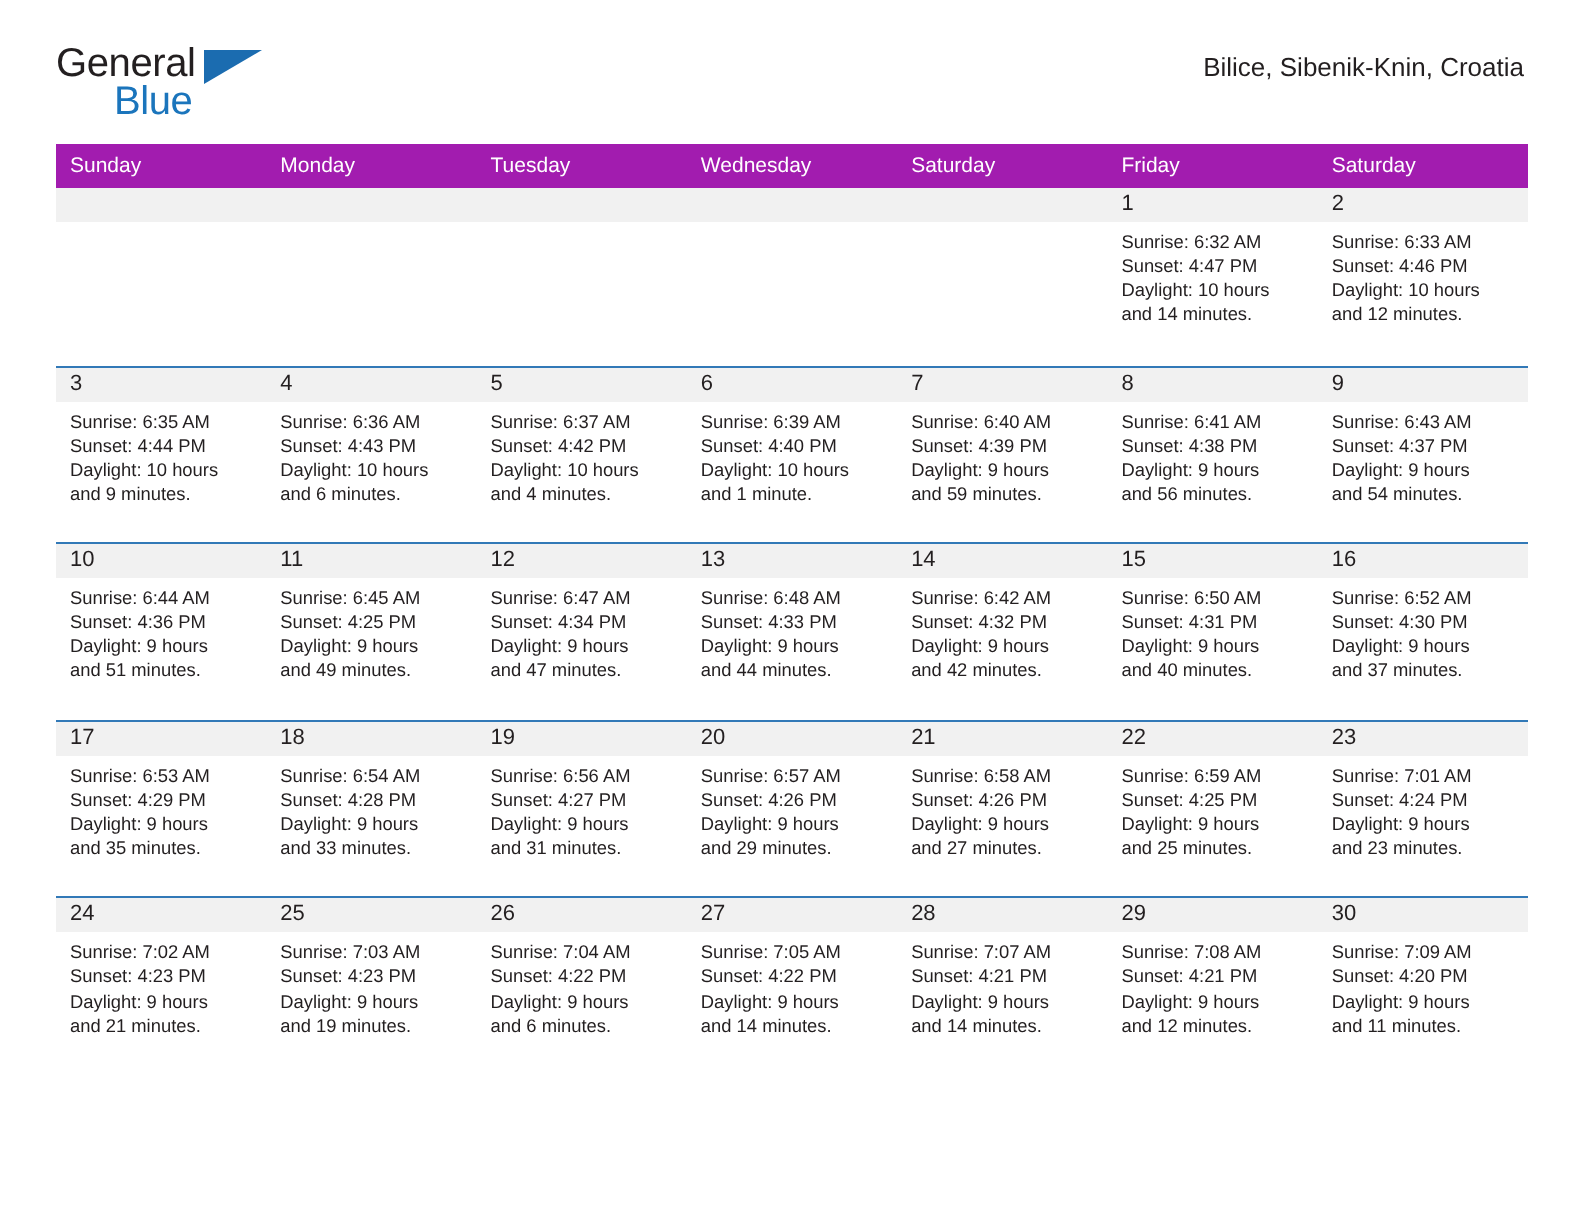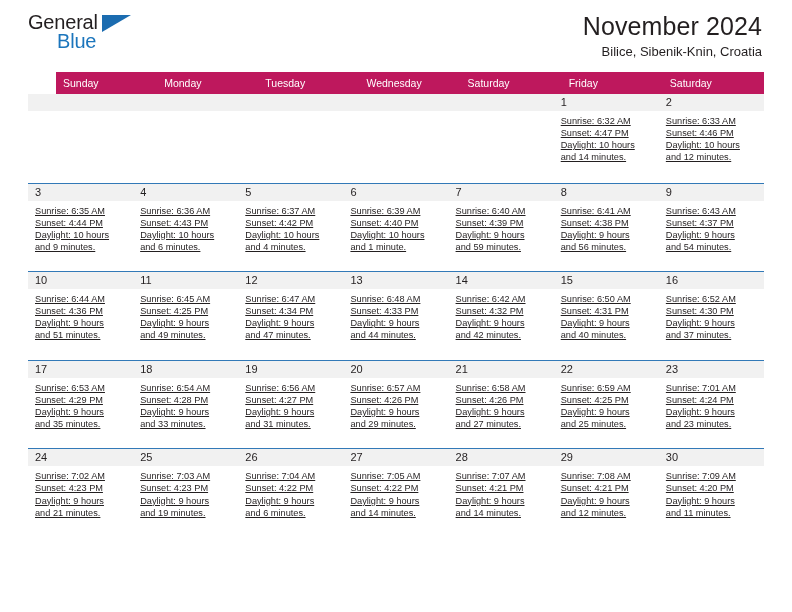--- a/index.html
+++ b/index.html
@@ -17,21 +17,21 @@
     height: 612px;
     padding: 0 28px;
   }
 
   
   .header {
     display: flex;
     align-items: flex-start;
     justify-content: space-between;
     height: 72px;
-    padding-top: 12px;
+    padding-top: 22px;
   }
   .logo {
     position: relative;
     width: 120px;
     height: 48px;
     line-height: 1;
   }
   .logo-general {
     font-size: 20px;
     letter-spacing: -0.2px;
@@ -71,23 +71,22 @@
     font-size: 13px;
     color: #231f20;
     margin-top: 5px;
     line-height: 1.1;
   }
 
   
   .weekdays {
     display: grid;
     grid-template-columns: repeat(7, 1fr);
-    background: #be185d;
+    background: #a21caf;
     height: 22px;
-    margin-left: 28px;
   }
   .weekday {
     color: #ffffff;
     font-size: 10.5px;
     line-height: 22px;
     padding-left: 7px;
     white-space: nowrap;
   }
 
   
@@ -110,38 +109,36 @@
     padding-left: 7px;
     font-size: 11px;
     line-height: 17px;
     color: #231f20;
   }
   .day-info {
     padding: 4px 8px 0 7px;
     font-size: 9.2px;
     line-height: 12.1px;
     color: #231f20;
-    text-decoration: underline;
   }
   .day-info div { white-space: nowrap; }
   .empty .day-num-band { color: transparent; }
 </style>
 </head>
 <body>
 
 <div class="page">
 
   <div class="header">
     <div class="logo">
       <span class="logo-general">General</span>
       <span class="logo-triangle"></span>
       <span class="logo-blue">Blue</span>
     </div>
     <div class="title-block">
-      <div class="cal-title">November 2024</div>
       <div class="cal-subtitle">Bilice, Sibenik-Knin, Croatia</div>
     </div>
   </div>
 
   <div class="weekdays">
     <div class="weekday">Sunday</div>
     <div class="weekday">Monday</div>
     <div class="weekday">Tuesday</div>
     <div class="weekday">Wednesday</div>
     <div class="weekday">Saturday</div>

